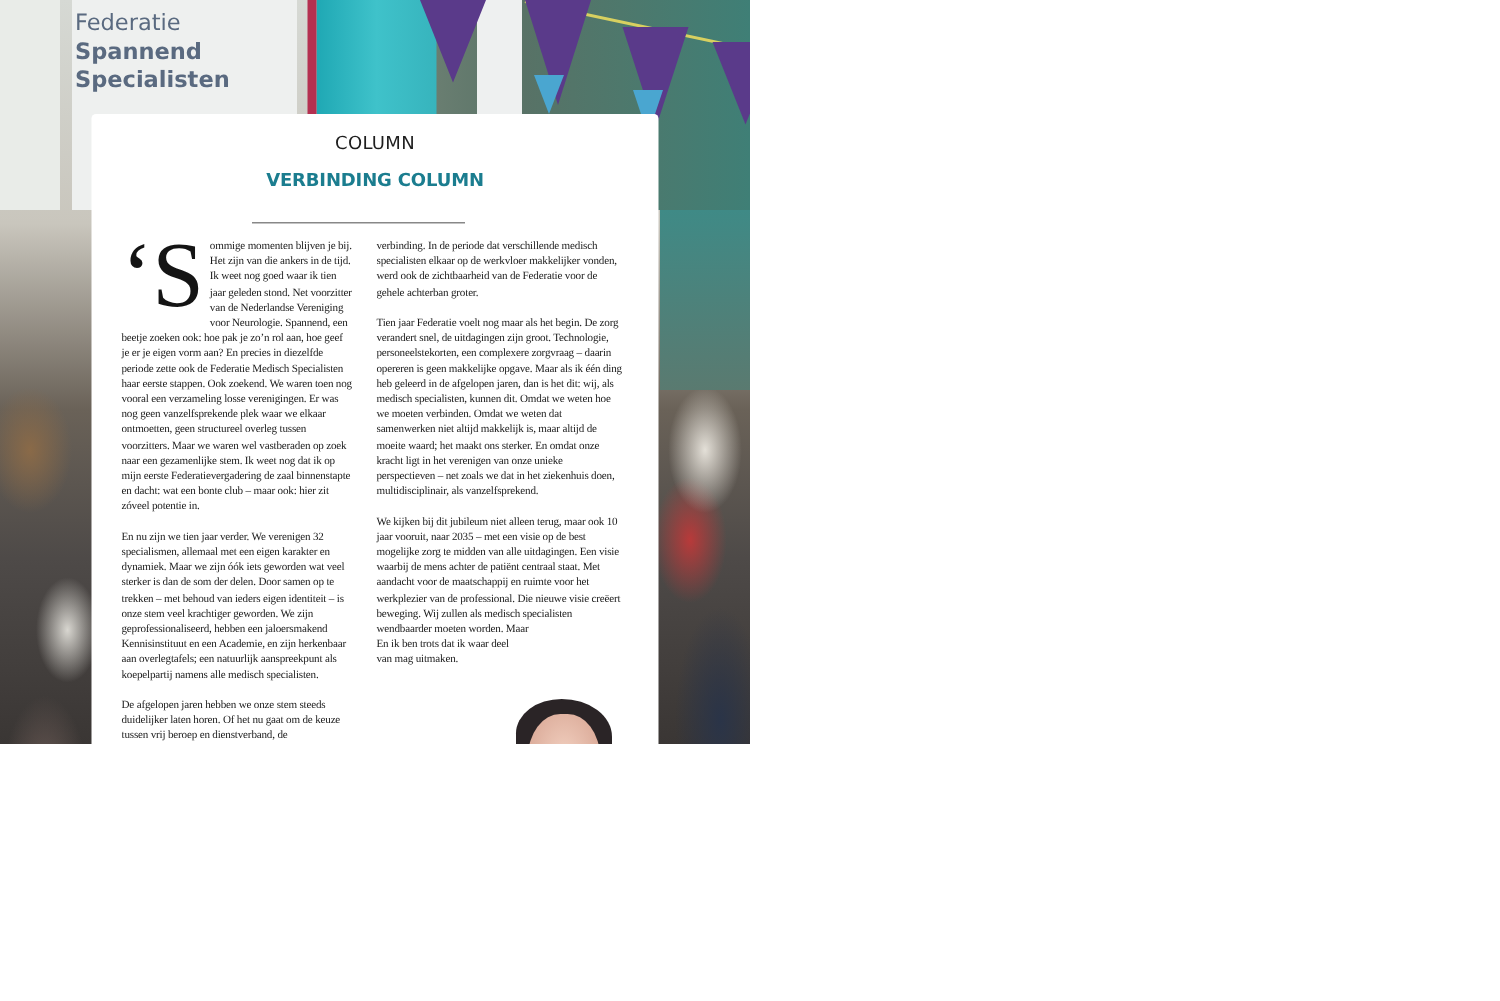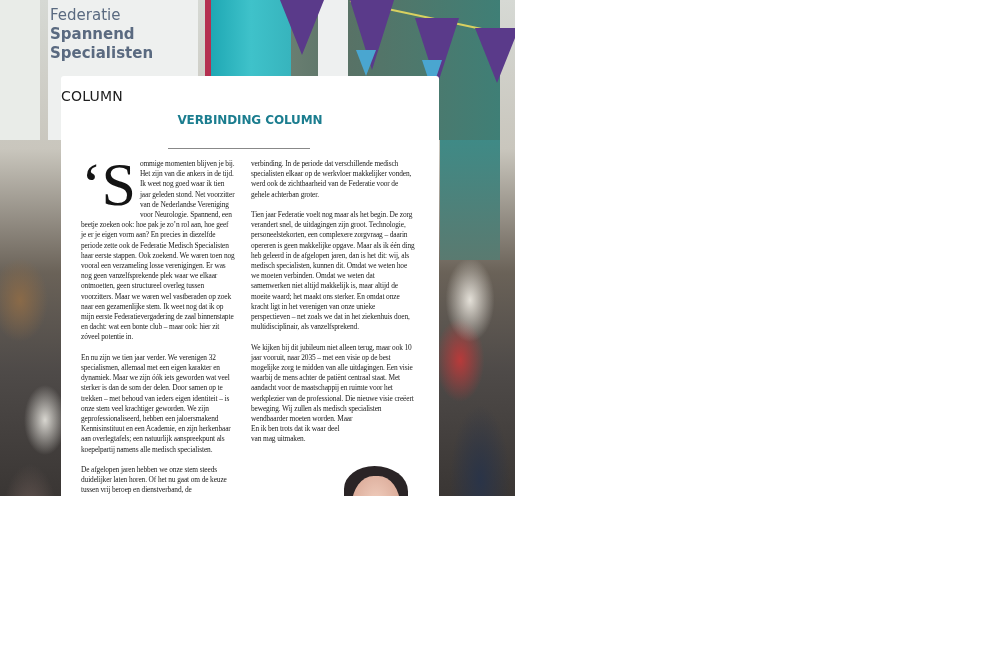--- a/index.html
+++ b/index.html
@@ -12,21 +12,20 @@
       position: absolute; left: 0; top: 0; width: 500px; height: 496px; overflow: hidden;
       background:
         radial-gradient(ellipse 40px 60px at 20px 300px, #8a6a48 0%, transparent 70%),
         radial-gradient(ellipse 30px 50px at 45px 420px, #d8d6d0 0%, transparent 70%),
         radial-gradient(ellipse 40px 80px at 30px 520px, #6a5a55 0%, transparent 70%),
         radial-gradient(ellipse 35px 60px at 470px 300px, #e4e0d8 0%, transparent 70%),
         radial-gradient(ellipse 35px 60px at 460px 360px, #b83a3a 0%, transparent 70%),
         radial-gradient(ellipse 40px 100px at 480px 480px, #2a3448 0%, transparent 75%),
         radial-gradient(ellipse 40px 60px at 450px 560px, #8a2a2a 0%, transparent 70%),
         linear-gradient(180deg, #d6d9d4 0%, #c9c6bd 30%, #6a6258 55%, #4e4a48 75%, #3a3634 100%);
-      padding-left: 15px;
     }
     
     .bg-banner {
       position: absolute; left: 48px; top: 0; width: 150px; height: 140px;
       background: #eef0ef;
     }
     .bg-banner .fed {
       position: absolute; left: 2px; top: 6px; font-family: "DejaVu Sans", sans-serif;
       color: #5a6a80; font-size: 15px; line-height: 19px;
     }
@@ -59,22 +58,22 @@
       position: absolute; left: 350px; top: 0; width: 160px; height: 2px;
       background: #d8d060; transform: rotate(12deg); transform-origin: left;
     }
 
     
     .card {
       position: absolute; left: 61px; top: 76px; width: 378px; height: 556px;
       background: #ffffff; border-radius: 3px;
     }
     .kicker {
-      position: absolute; left: 0; width: 100%; top: 12px; 
-      font-family: "DejaVu Sans", sans-serif; font-size: 14px; letter-spacing: 0.2px;
+      position: absolute; left: 0; width: 100%; top: 12px; text-align: center;
+      font-family: "DejaVu Sans", sans-serif; font-size: 12px; letter-spacing: 0.2px;
       color: #1e1e1e;
     }
     .headline {
       position: absolute; left: 0; width: 100%; top: 38px; text-align: center;
       font-family: "DejaVu Sans", sans-serif; font-weight: bold; font-size: 12px;
       line-height: 12px; color: #1b7d8f; letter-spacing: -0.1px;
     }
     .rule {
       position: absolute; left: 107px; width: 142px; top: 72px; height: 1px; background: #888;
     }

